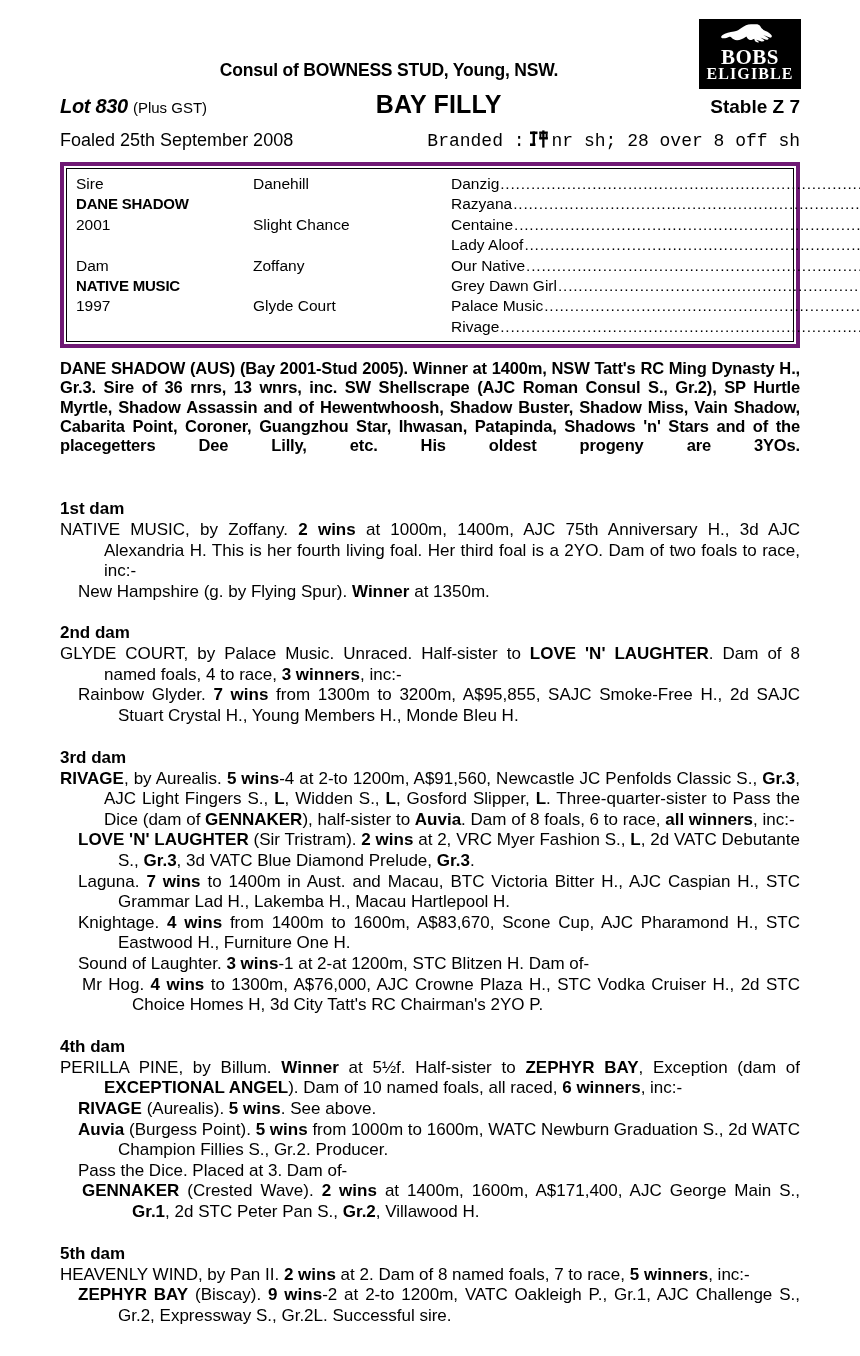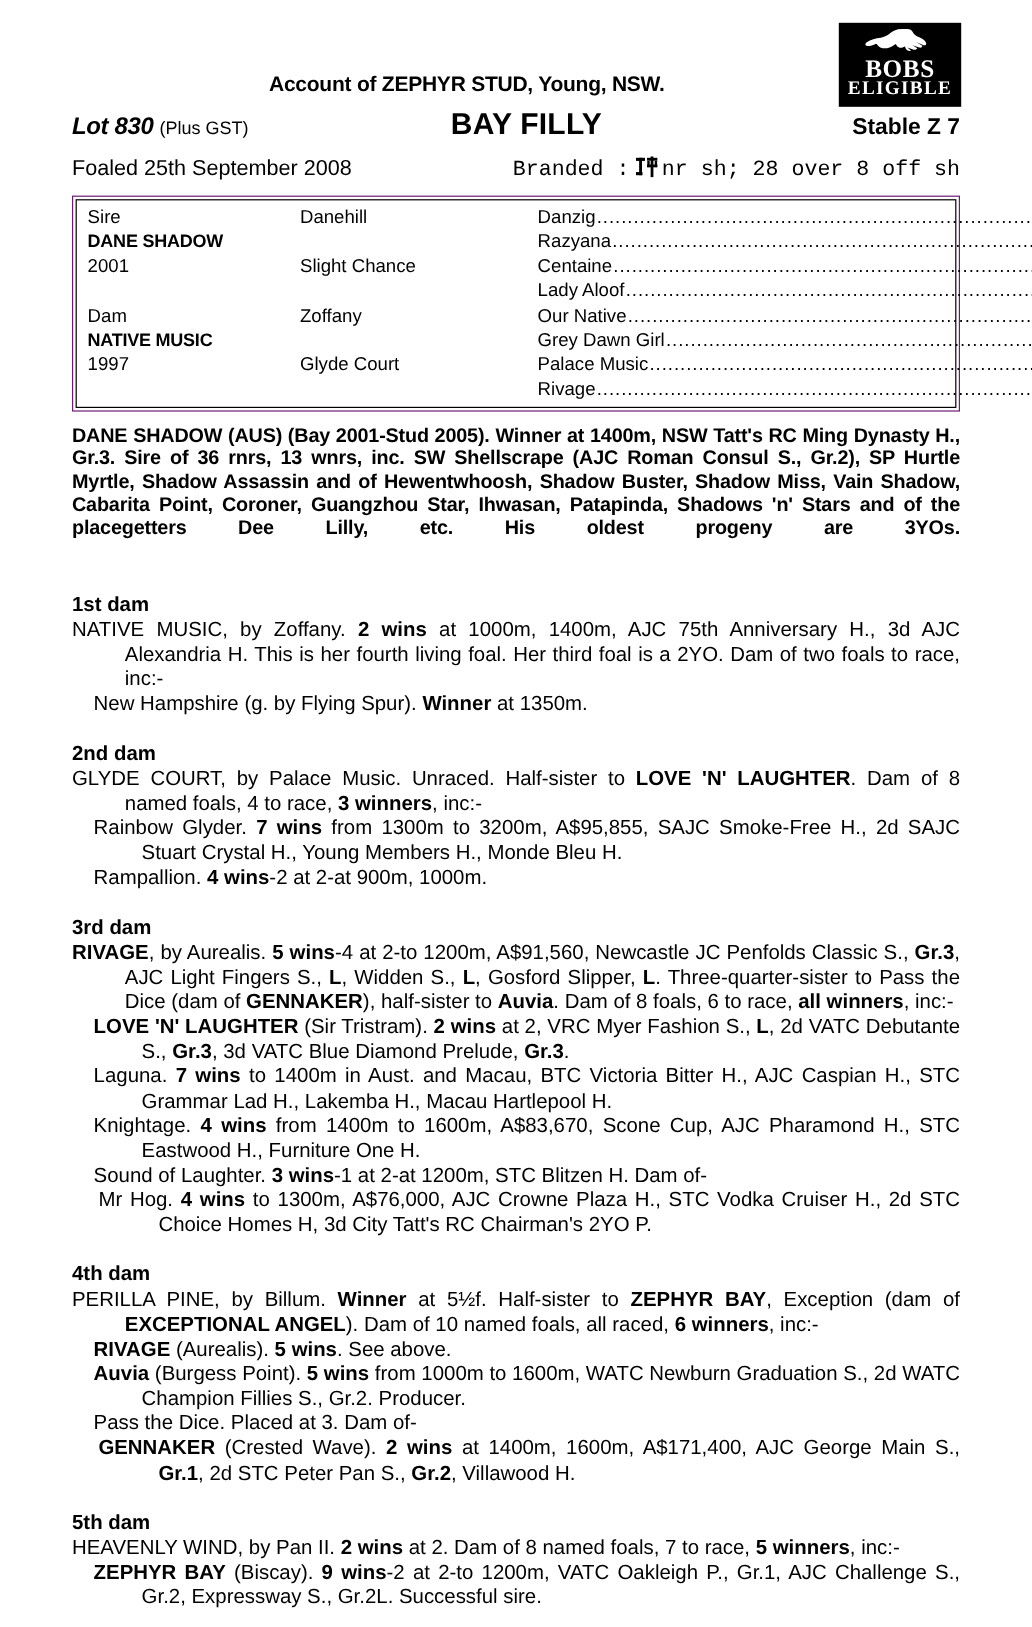--- a/index.html
+++ b/index.html
@@ -134,21 +134,21 @@
     width: 20px;
     height: 19px;
     margin: 0 3px 0 4px;
     position: relative;
     top: 3px;
   }
 
   
   .ped-table {
     margin: 11px 60px 0 60px;
-    border: 1px solid #701a75;
+    border: 4px solid #701a75;
     padding: 2px;
     box-sizing: border-box;
   }
   .ped-inner {
     border: 1px solid #000;
     padding: 5px 0 4px 0;
   }
   .ped-grid {
     display: grid;
     grid-template-columns: 182px 198px 1fr;
@@ -230,21 +230,21 @@
 
     <div class="bobs-logo">
       <svg class="bobs-horse" viewBox="0 0 120 44" aria-hidden="true">
         <path fill="#ffffff" d="M62 3c-7 0-13 3-18 7-5 4-9 6-15 7-8 1-17 3-22 7-3 2-4 5-1 6 4 1 9 0 13-2 2-1 4-1 5 1 2 3 6 5 11 5 6 0 11-2 15-5l3-2 2 3c2 3 6 4 9 3l4-2 1 3c1 3 5 5 9 4l-6-5 9 3c3 1 6 0 7-2l-8-5 11 4c3 1 5-1 5-3l-10-6 12 5c3 1 5-1 4-4-2-4-7-7-12-9-5-2-8-5-10-9-2-3-5-4-8-4z"></path>
         <path fill="#ffffff" d="M33 22c2 0 3 1 3 3s-1 3-3 3-3-1-3-3 1-3 3-3z" opacity="0"></path>
       </svg>
       <div class="bobs-word">BOBS</div>
       <div class="bobs-sub">ELIGIBLE</div>
     </div>
 
-    <div class="account-line">Account of ZEPHYR STUD, Young, NSW.</div>
+    <div class="account-line">Consul of BOWNESS STUD, Young, NSW.</div>
 
     <div class="title-row">
       <div class="lot-block">
         <span class="lot-label">Lot 830</span><span class="lot-gst">(Plus GST)</span>
       </div>
       <div class="colour-sex">BAY FILLY</div>
       <div class="stable-block">Stable Z 7</div>
     </div>
 
     <div class="foaled-row">
@@ -330,21 +330,20 @@
 
   <div class="sire-summary">DANE SHADOW (AUS) (Bay 2001-Stud 2005). Winner at 1400m, NSW Tatt's RC Ming Dynasty H., Gr.3. Sire of 36 rnrs, 13 wnrs, inc. SW Shellscrape (AJC Roman Consul S., Gr.2), SP Hurtle Myrtle, Shadow Assassin and of Hewentwhoosh, Shadow Buster, Shadow Miss, Vain Shadow, Cabarita Point, Coroner, Guangzhou Star, Ihwasan, Patapinda, Shadows 'n' Stars and of the placegetters Dee Lilly, etc. His oldest progeny are 3YOs.</div>
 
   <div class="dams" id="dams-root">
       <div class="dam-head first">1st dam</div>
       <p class="ln i1">NATIVE MUSIC, by Zoffany. <b>2 wins</b> at 1000m, 1400m, AJC 75th Anniversary H., 3d AJC Alexandria H. This is her fourth living foal. Her third foal is a 2YO. Dam of two foals to race, inc:-</p>
       <p class="ln i2 nj">New Hampshire (g. by Flying Spur). <b>Winner</b> at 1350m.</p>
       <div class="dam-head">2nd dam</div>
       <p class="ln i1">GLYDE COURT, by Palace Music. Unraced. Half-sister to <b>LOVE 'N' LAUGHTER</b>. Dam of 8 named foals, 4 to race, <b>3 winners</b>, inc:-</p>
       <p class="ln i2">Rainbow Glyder. <b>7 wins</b> from 1300m to 3200m, A$95,855, SAJC Smoke-Free H., 2d SAJC Stuart Crystal H., Young Members H., Monde Bleu H.</p>
-      <p class="ln i2 nj">Rampallion. <b>4 wins</b>-2 at 2-at 900m, 1000m.</p>
       <div class="dam-head">3rd dam</div>
       <p class="ln i1"><b>RIVAGE</b>, by Aurealis. <b>5 wins</b>-4 at 2-to 1200m, A$91,560, Newcastle JC Penfolds Classic S., <b>Gr.3</b>, AJC Light Fingers S., <b>L</b>, Widden S., <b>L</b>, Gosford Slipper, <b>L</b>. Three-quarter-sister to Pass the Dice (dam of <b>GENNAKER</b>), half-sister to <b>Auvia</b>. Dam of 8 foals, 6 to race, <b>all winners</b>, inc:-</p>
       <p class="ln i2"><b>LOVE 'N' LAUGHTER</b> (Sir Tristram). <b>2 wins</b> at 2, VRC Myer Fashion S., <b>L</b>, 2d VATC Debutante S., <b>Gr.3</b>, 3d VATC Blue Diamond Prelude, <b>Gr.3</b>.</p>
       <p class="ln i2">Laguna. <b>7 wins</b> to 1400m in Aust. and Macau, BTC Victoria Bitter H., AJC Caspian H., STC Grammar Lad H., Lakemba H., Macau Hartlepool H.</p>
       <p class="ln i2">Knightage. <b>4 wins</b> from 1400m to 1600m, A$83,670, Scone Cup, AJC Pharamond H., STC Eastwood H., Furniture One H.</p>
       <p class="ln i2">Sound of Laughter. <b>3 wins</b>-1 at 2-at 1200m, STC Blitzen H. Dam of-</p>
       <p class="ln i3">Mr Hog. <b>4 wins</b> to 1300m, A$76,000, AJC Crowne Plaza H., STC Vodka Cruiser H., 2d STC Choice Homes H, 3d City Tatt's RC Chairman's 2YO P.</p>
       <div class="dam-head">4th dam</div>
       <p class="ln i1">PERILLA PINE, by Billum. <b>Winner</b> at 5½f. Half-sister to <b>ZEPHYR BAY</b>, Exception (dam of <b>EXCEPTIONAL ANGEL</b>). Dam of 10 named foals, all raced, <b>6 winners</b>, inc:-</p>
       <p class="ln i2 nj"><b>RIVAGE</b> (Aurealis). <b>5 wins</b>. See above.</p>

